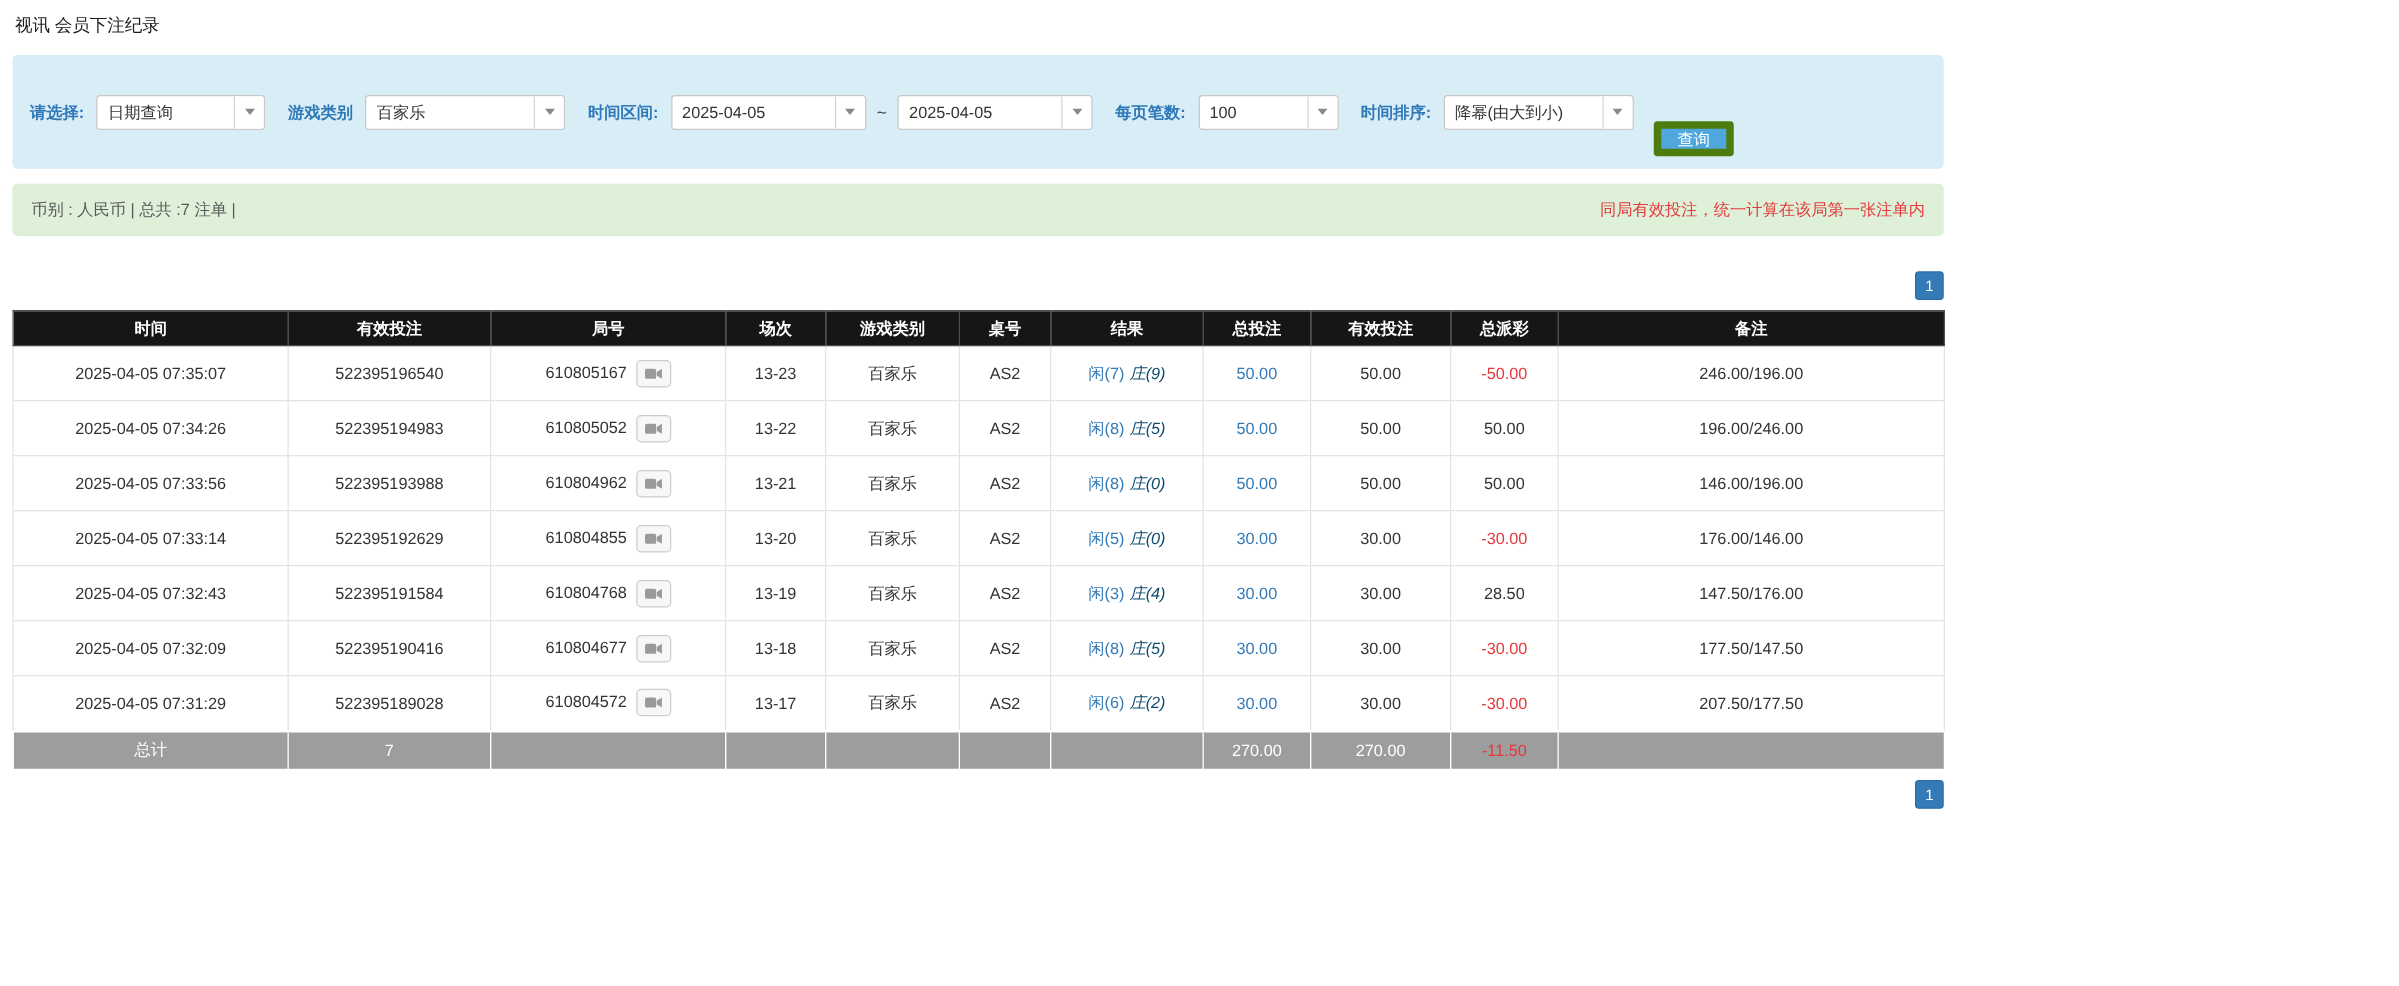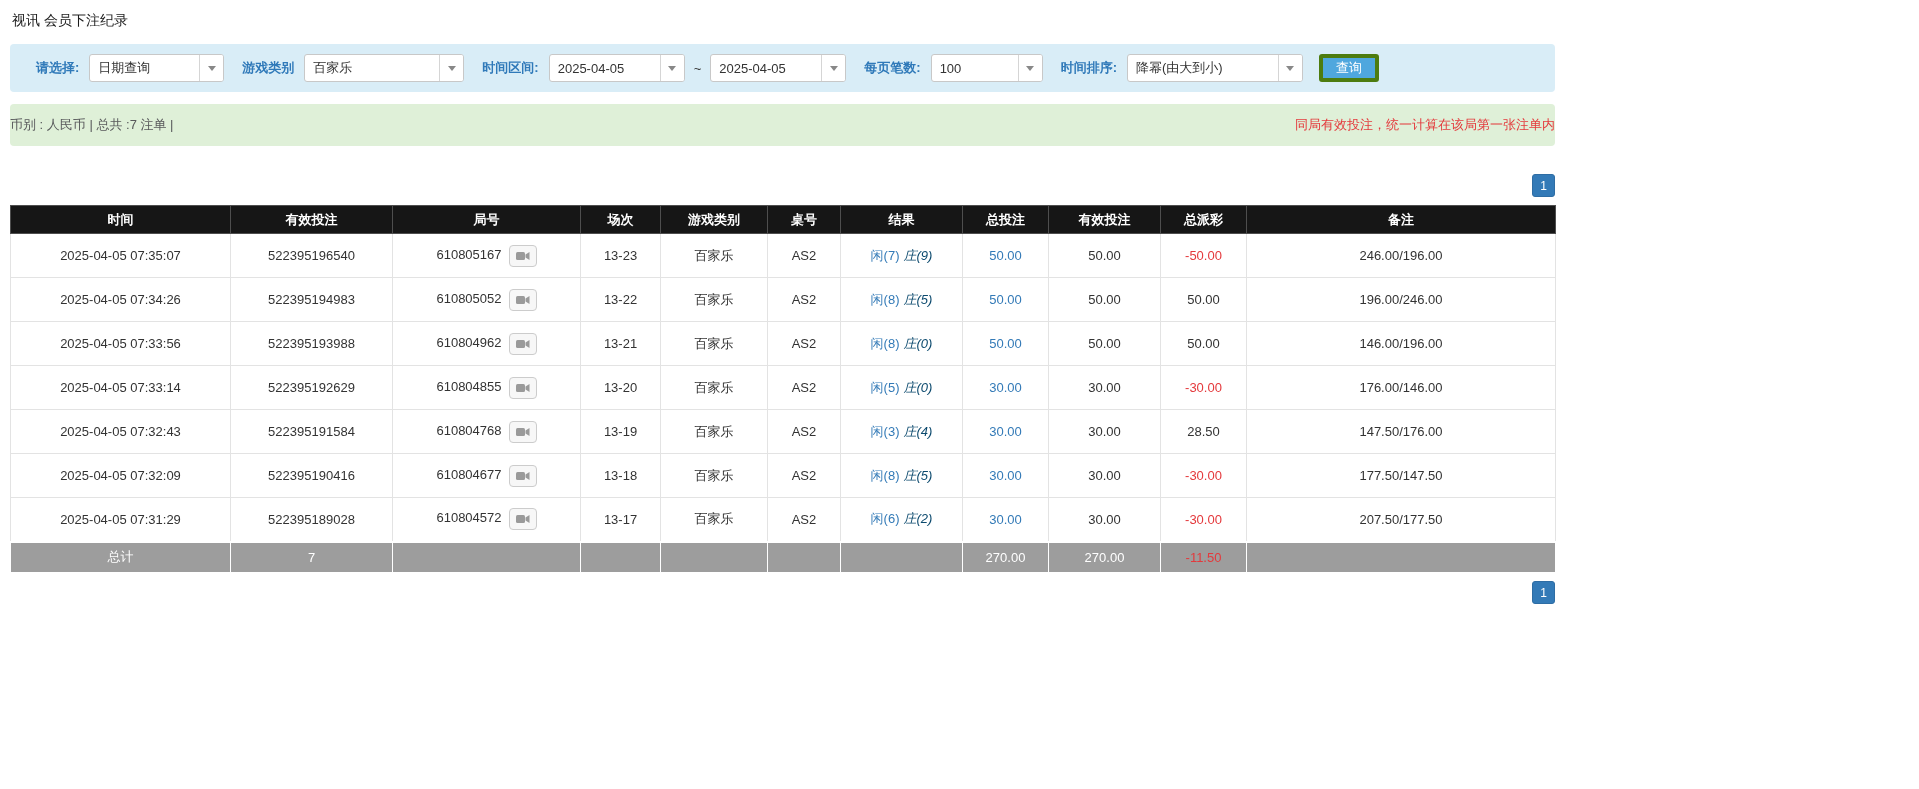--- a/index.html
+++ b/index.html
@@ -29,21 +29,21 @@
     align-items: center;
     gap: 6px;
     margin-bottom: 12px;
   }
   .filter-label {
     color: #2f79b9;
     font-weight: bold;
     white-space: nowrap;
     margin: 0 4px 0 12px;
   }
-  .filter-label.first { margin-left: 12px; text-align: center; }
+  .filter-label.first { margin-left: 0; text-align: center; }
   .combo {
     display: inline-flex;
     align-items: stretch;
     background: #fff;
     border: 1px solid #c8c8c8;
     border-radius: 3px;
     height: 28px;
     overflow: hidden;
   }
   .combo-text {
@@ -65,42 +65,43 @@
     cursor: pointer;
   }
   .caret {
     width: 0; height: 0;
     border-left: 4px solid transparent;
     border-right: 4px solid transparent;
     border-top: 5px solid #888;
   }
   .w-select { width: 135px; text-align: right; }
   .w-game { width: 160px; }
-  .w-date { width: 136px; }
+  .w-date { width: 156px; }
   .w-size { width: 112px; }
-  .w-sort { width: 176px; }
+  .w-sort { width: 152px; }
   .tilde { color: #333; margin: 0 3px; }
   .query-btn {
     background: #4fa7de;
-    border: 4px solid #4d7c0f;
+    border: 6px solid #4d7c0f;
     color: #fff;
     height: 28px;
     padding: 0 13px;
     border-radius: 3px;
     font-size: 13px;
     margin-left: 10px;
     cursor: pointer;
     font-family: inherit;
+    margin-top: 43px;
   }
 
   
   .summary-bar {
     background: #dff0d8;
     border-radius: 4px;
-    padding: 12px 0;
+    padding: 12px 15px;
     display: flex;
     justify-content: space-between;
     align-items: flex-end;
     margin-bottom: 10px;
   }
   .summary-left { color: #58595b; }
   .summary-right { color: #e4393c; }
 
   
   .pager { display: flex; justify-content: flex-end; }

